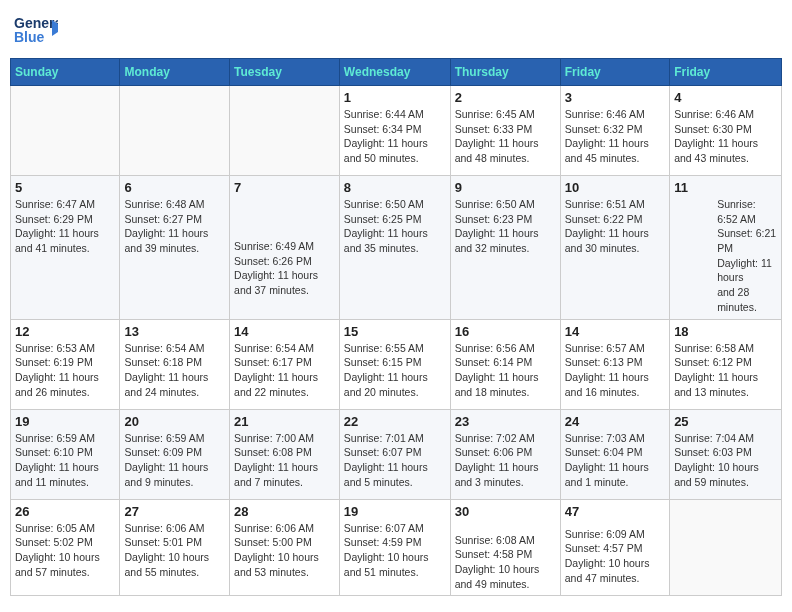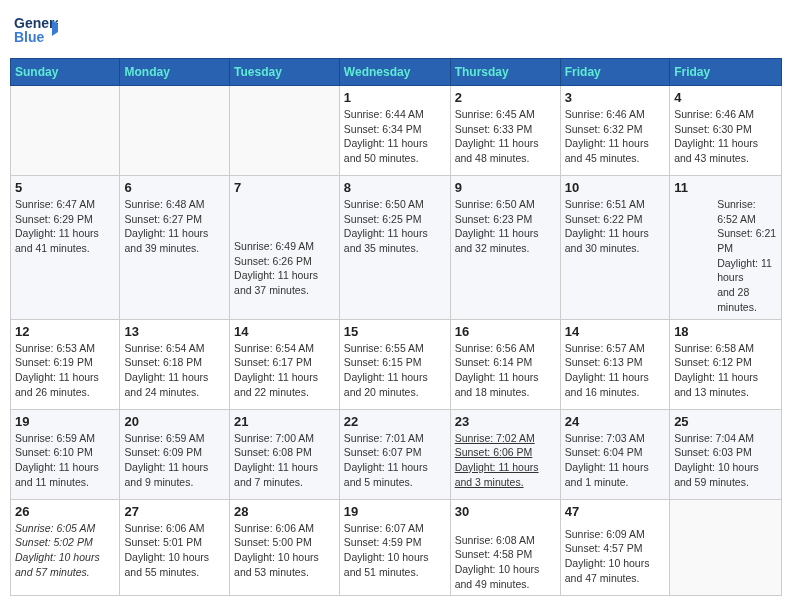--- a/index.html
+++ b/index.html
@@ -255,21 +255,21 @@
         </td>
         <td>
           <span class="day-num">22</span>
           <div class="day-info" style="white-space: pre-line;">Sunrise: 7:01 AM
 Sunset: 6:07 PM
 Daylight: 11 hours
 and 5 minutes.</div>
         </td>
         <td>
           <span class="day-num">23</span>
-          <div class="day-info" style="white-space: pre-line; text-decoration: underline;">Sunrise: 7:02 AM
+          <div class="day-info" style="white-space: pre-line;">Sunrise: 7:02 AM
 Sunset: 6:06 PM
 Daylight: 11 hours
 and 3 minutes.</div>
         </td>
         <td>
           <span class="day-num">24</span>
           <div class="day-info" style="white-space: pre-line;">Sunrise: 7:03 AM
 Sunset: 6:04 PM
 Daylight: 11 hours
 and 1 minute.</div>
@@ -278,21 +278,21 @@
           <span class="day-num">25</span>
           <div class="day-info" style="white-space: pre-line;">Sunrise: 7:04 AM
 Sunset: 6:03 PM
 Daylight: 10 hours
 and 59 minutes.</div>
         </td>
       </tr>
       <tr>
         <td>
           <span class="day-num">26</span>
-          <div class="day-info" style="white-space: pre-line; font-style: italic;">Sunrise: 6:05 AM
+          <div class="day-info" style="white-space: pre-line;">Sunrise: 6:05 AM
 Sunset: 5:02 PM
 Daylight: 10 hours
 and 57 minutes.</div>
         </td>
         <td>
           <span class="day-num">27</span>
           <div class="day-info" style="white-space: pre-line;">Sunrise: 6:06 AM
 Sunset: 5:01 PM
 Daylight: 10 hours
 and 55 minutes.</div>

